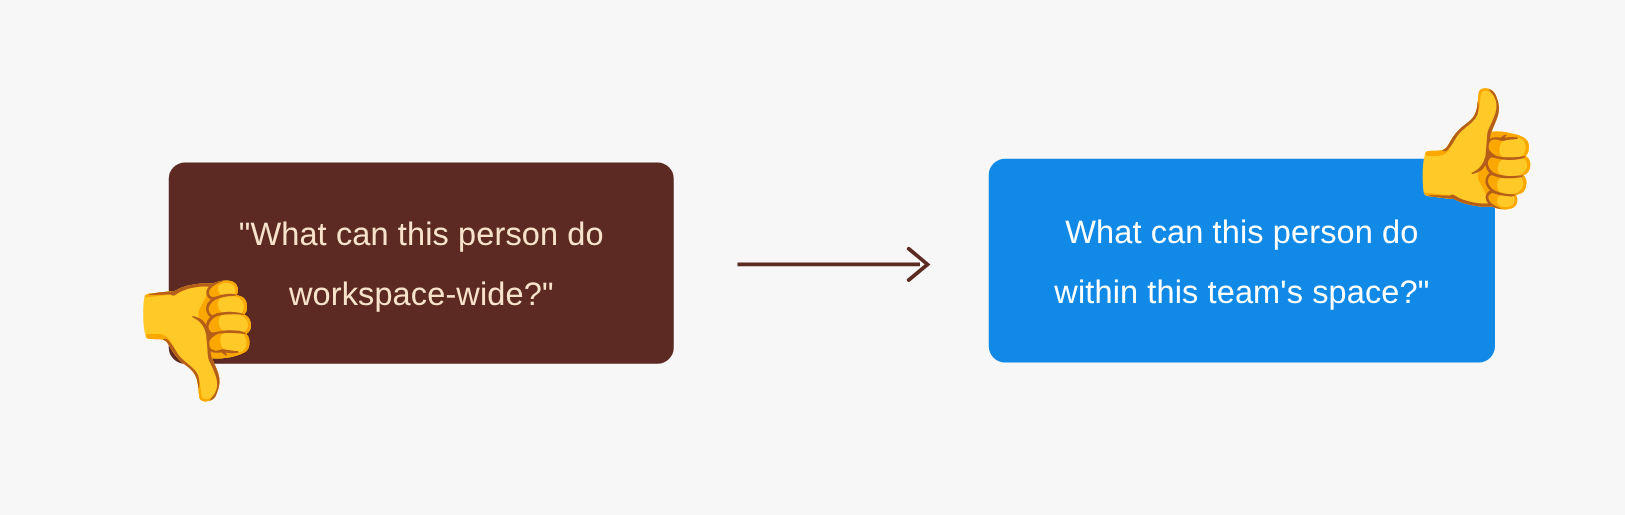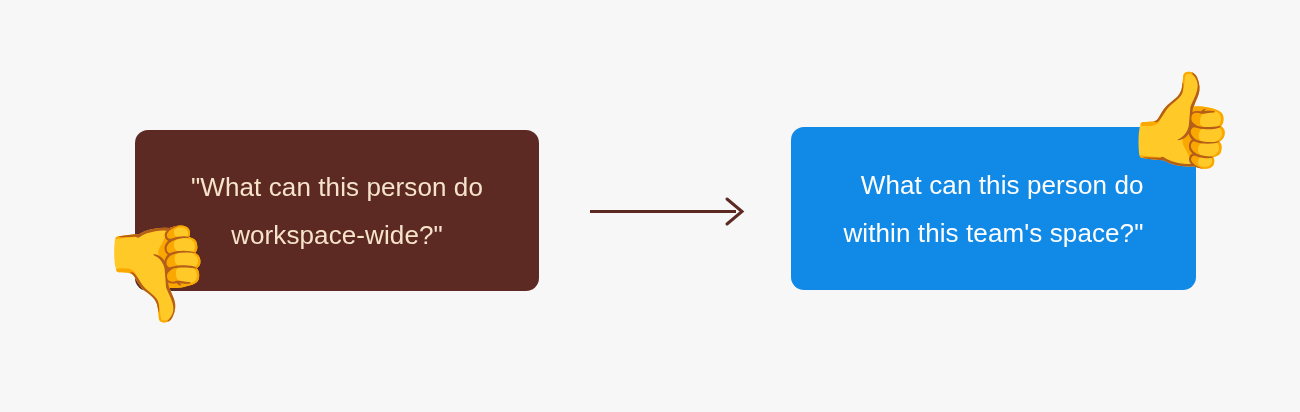--- a/index.html
+++ b/index.html
@@ -51,21 +51,20 @@
   #card-negative .card-text {
     color: #F7E3CB;
   }
 
   #card-positive {
     left: 791px;
     top: 127px;
     width: 405px;
     height: 163px;
     background: #1189E6;
-    text-align: right;
   }
   #card-positive .card-text {
     color: #FFFFFF;
   }
 
   
   #arrow {
     position: absolute;
     left: 586px;
     top: 192px;

